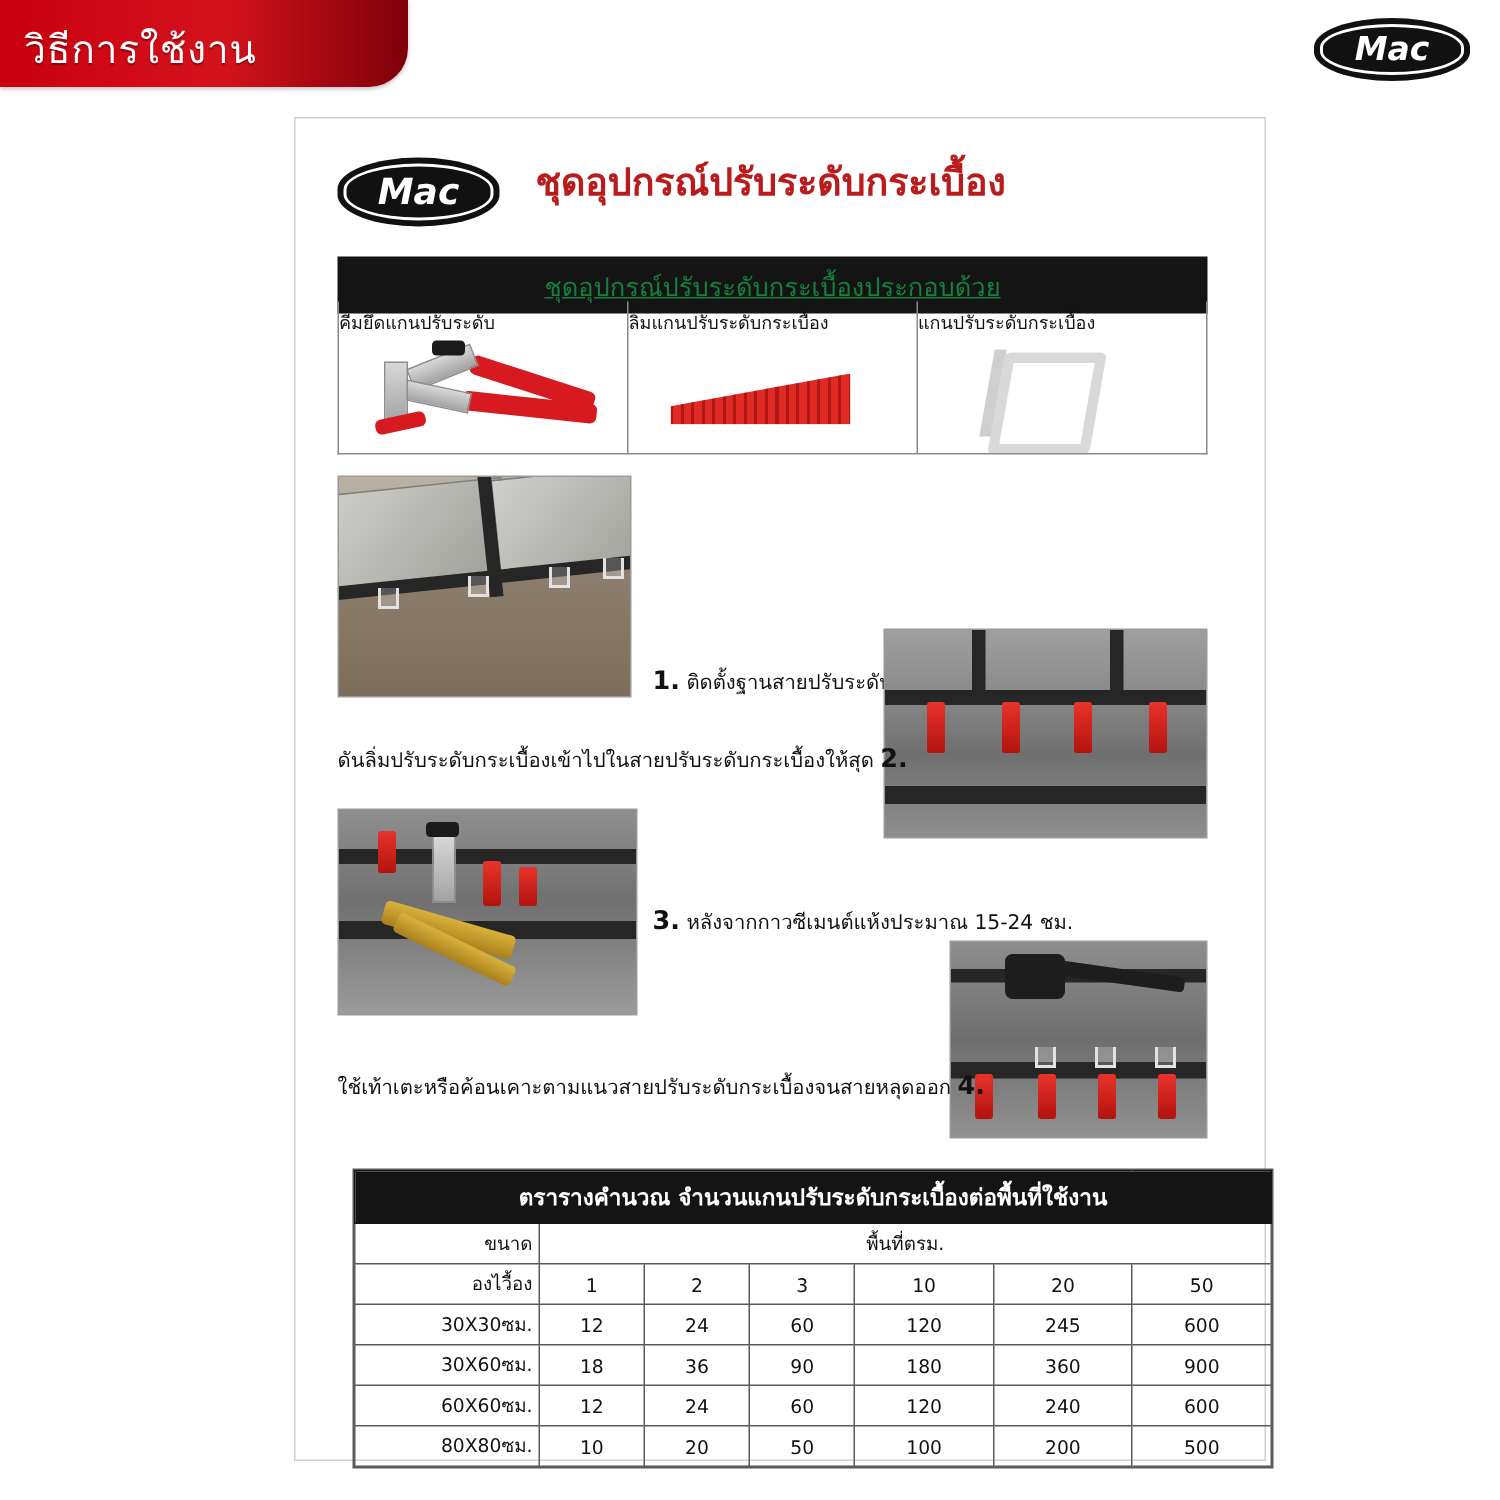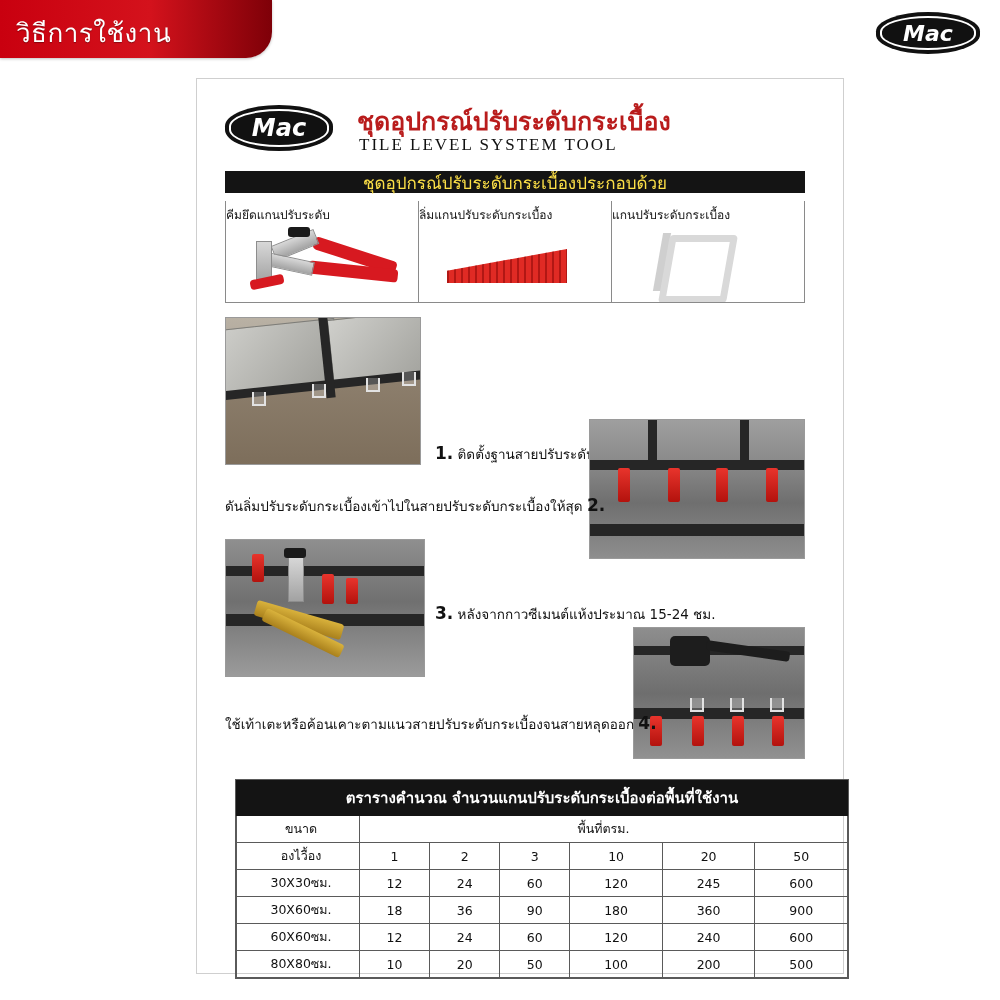--- a/index.html
+++ b/index.html
@@ -119,27 +119,28 @@
     color: #111111;
     font-family: "Liberation Serif", serif;
   }
 
   
   .parts-bar {
     position: absolute;
     left: 28px;
     top: 92px;
     width: 580px;
-    height: 22px;
+    height: 38px;
     background: #141414;
-    color: #fde047;
+    color: #15803d;
     font-size: 17px;
     display: flex;
     align-items: center;
     justify-content: center;
+    text-decoration: underline;
   }
   .parts-row {
     position: absolute;
     left: 28px;
     top: 122px;
     width: 580px;
     height: 102px;
     display: flex;
     border: 1px solid #8a8a8a;
     border-top: none;
@@ -331,21 +332,21 @@
     height: 20px;
   }
   .table-title {
     background: #141414;
     color: #ffffff;
     font-size: 15px;
     border: 1px solid #141414;
     padding: 5px 4px;
   }
   .row-label {
-    text-align: center;
+    text-align: right;
     padding-left: 10px;
     width: 108px;
     margin-top: 16px;
   }
   .sub-head {
     font-weight: normal;
   }
 </style>
 </head>
 <body>
@@ -356,21 +357,20 @@
 
 <div class="corner-logo">
   <div class="mac-logo">Mac</div>
 </div>
 
 <div class="sheet">
 
   <div class="sheet-header">
     <div class="mac-logo">Mac</div>
     <div class="title-th">ชุดอุปกรณ์ปรับระดับกระเบื้อง</div>
-    <div class="title-en">TILE  LEVEL  SYSTEM  TOOL</div>
   </div>
 
   <div class="parts-bar">ชุดอุปกรณ์ปรับระดับกระเบื้องประกอบด้วย</div>
 
   <div class="parts-row">
 
     <div class="part-cell">
       <div class="part-caption">คีมยึดแกนปรับระดับ</div>
       <div class="part-art">
         <div class="pliers-handle" style="left:86px; top:26px; width:86px; height:13px; transform:rotate(18deg);"></div>

